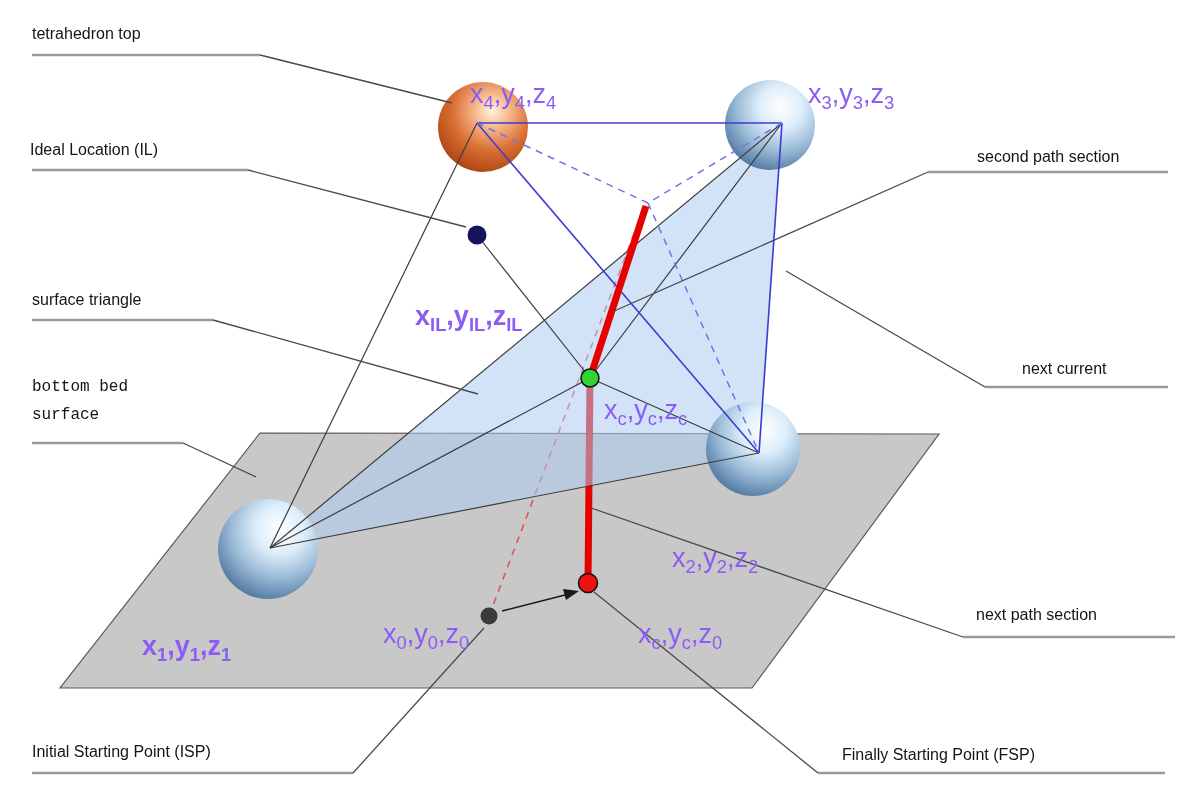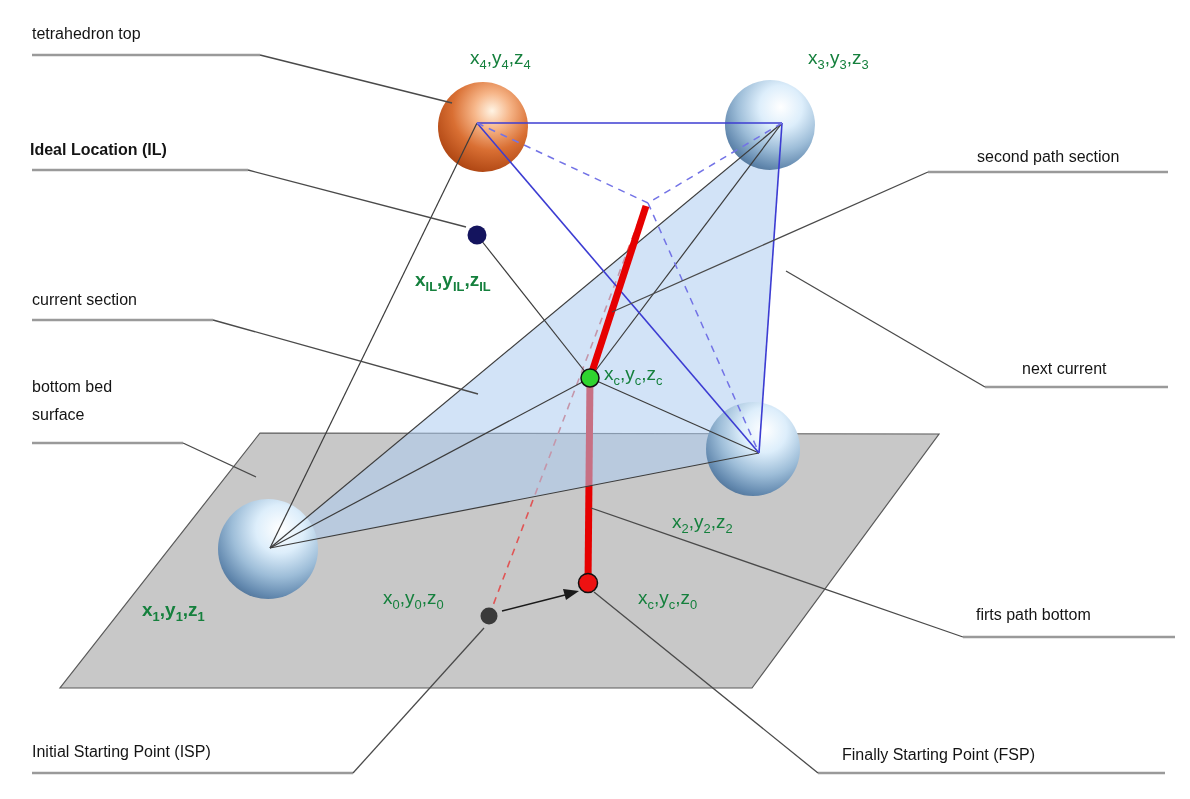--- a/index.html
+++ b/index.html
@@ -1,21 +1,21 @@
 <!DOCTYPE html>
 <html><head>
 <meta charset="utf-8">
 <style>
   html,body{margin:0;padding:0;background:#ffffff;}
   body{width:1190px;height:799px;position:relative;overflow:hidden;
        font-family:"Liberation Sans", sans-serif;}
   #stage{position:absolute;left:0;top:0;width:1190px;height:799px;}
   svg{position:absolute;left:0;top:0;}
   .lbl{position:absolute;white-space:nowrap;color:#141414;font-size:16px;line-height:28px;}
-  .plbl{position:absolute;white-space:nowrap;color:#15803d;font-size:19px;line-height:28px;}
+  .plbl{position:absolute;white-space:nowrap;color:#8b5cf6;font-size:27px;line-height:28px;margin-top:36px;}
   .plbl sub,.lbl sub{font-size:0.68em;line-height:0;}
 </style>
 </head>
 <body>
 
 <div id="stage">
 <svg width="1190" height="799" viewBox="0 0 1190 799">
   <defs>
     <radialGradient id="gradBlue" cx="0.62" cy="0.30" r="0.80">
       <stop offset="0%" stop-color="#ffffff"></stop>
@@ -97,29 +97,29 @@
   <line x1="502" y1="611" x2="565" y2="595" stroke-width="1.4" stroke="#1a1a1a"></line>
   <polygon points="579,591 566,600 563,589" fill="#1a1a1a"></polygon>
 
   <circle cx="477" cy="235" r="9.5" fill="#14145e"></circle>
   <circle cx="489" cy="616" r="8.5" fill="#3a3a3a"></circle>
   <circle cx="588" cy="583" r="9.5" stroke="#111111" stroke-width="1.5" fill="#ee1111"></circle>
   <circle cx="590" cy="378" r="9" stroke="#111111" stroke-width="1.5" fill="#2fd42f"></circle>
 </svg>
 
 <div class="lbl" style="left:32px;top:20px;">tetrahedron top</div>
-<div class="lbl" style="left:30px;top:136px;font-weight:bold;">Ideal Location (IL)</div>
-<div class="lbl" style="left:32px;top:286px;">current section</div>
-<div class="lbl" style="left:32px;top:373px;">
+<div class="lbl" style="left:30px;top:136px;">Ideal Location (IL)</div>
+<div class="lbl" style="left:32px;top:286px;">surface triangle</div>
+<div class="lbl" style="left:32px;top:373px;font-family:Liberation Mono, monospace;">
   <div>bottom bed</div>
   <div>surface</div>
 </div>
 <div class="lbl" style="left:930px;top:143px;margin-left:47px;">second path section</div>
 <div class="lbl" style="left:1022px;top:355px;">next current</div>
-<div class="lbl" style="left:976px;top:601px;">firts path bottom</div>
+<div class="lbl" style="left:976px;top:601px;">next path section</div>
 <div class="lbl" style="left:842px;top:741px;">Finally Starting Point (FSP)</div>
 <div class="lbl" style="left:32px;top:738px;">Initial Starting Point (ISP)</div>
 
 <div class="plbl" style="left:470px;top:44px;">x<sub>4</sub>,y<sub>4</sub>,z<sub>4</sub></div>
 <div class="plbl" style="left:808px;top:44px;">x<sub>3</sub>,y<sub>3</sub>,z<sub>3</sub></div>
 <div class="plbl" style="left:672px;top:508px;text-align:center;">x<sub>2</sub>,y<sub>2</sub>,z<sub>2</sub></div>
 <div class="plbl" style="left:142px;top:596px;font-weight:bold;">x<sub>1</sub>,y<sub>1</sub>,z<sub>1</sub></div>
 <div class="plbl" style="left:415px;top:266px;font-weight:bold;">x<sub>IL</sub>,y<sub>IL</sub>,z<sub>IL</sub></div>
 <div class="plbl" style="left:604px;top:360px;">x<sub>c</sub>,y<sub>c</sub>,z<sub>c</sub></div>
 <div class="plbl" style="left:383px;top:584px;">x<sub>0</sub>,y<sub>0</sub>,z<sub>0</sub></div>

